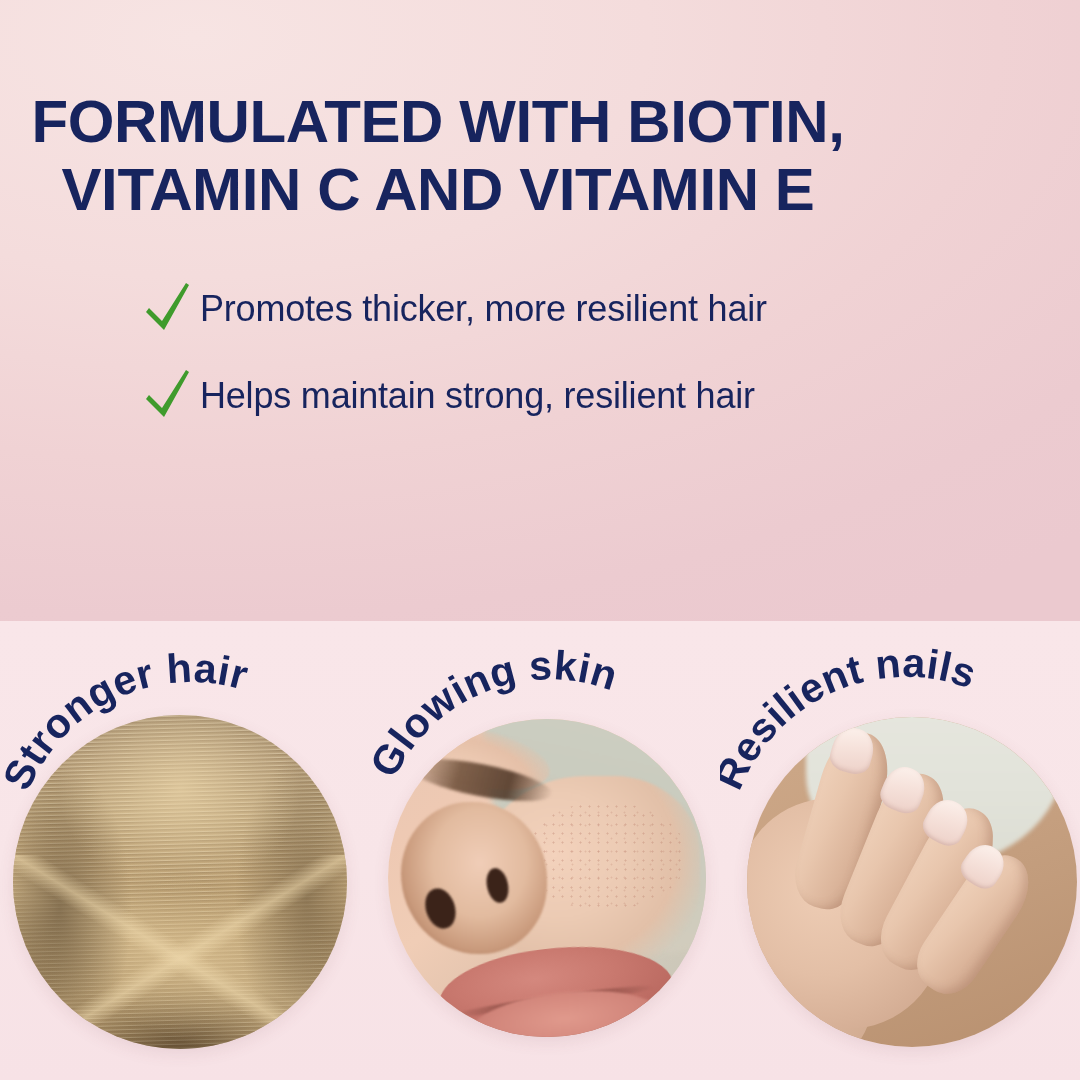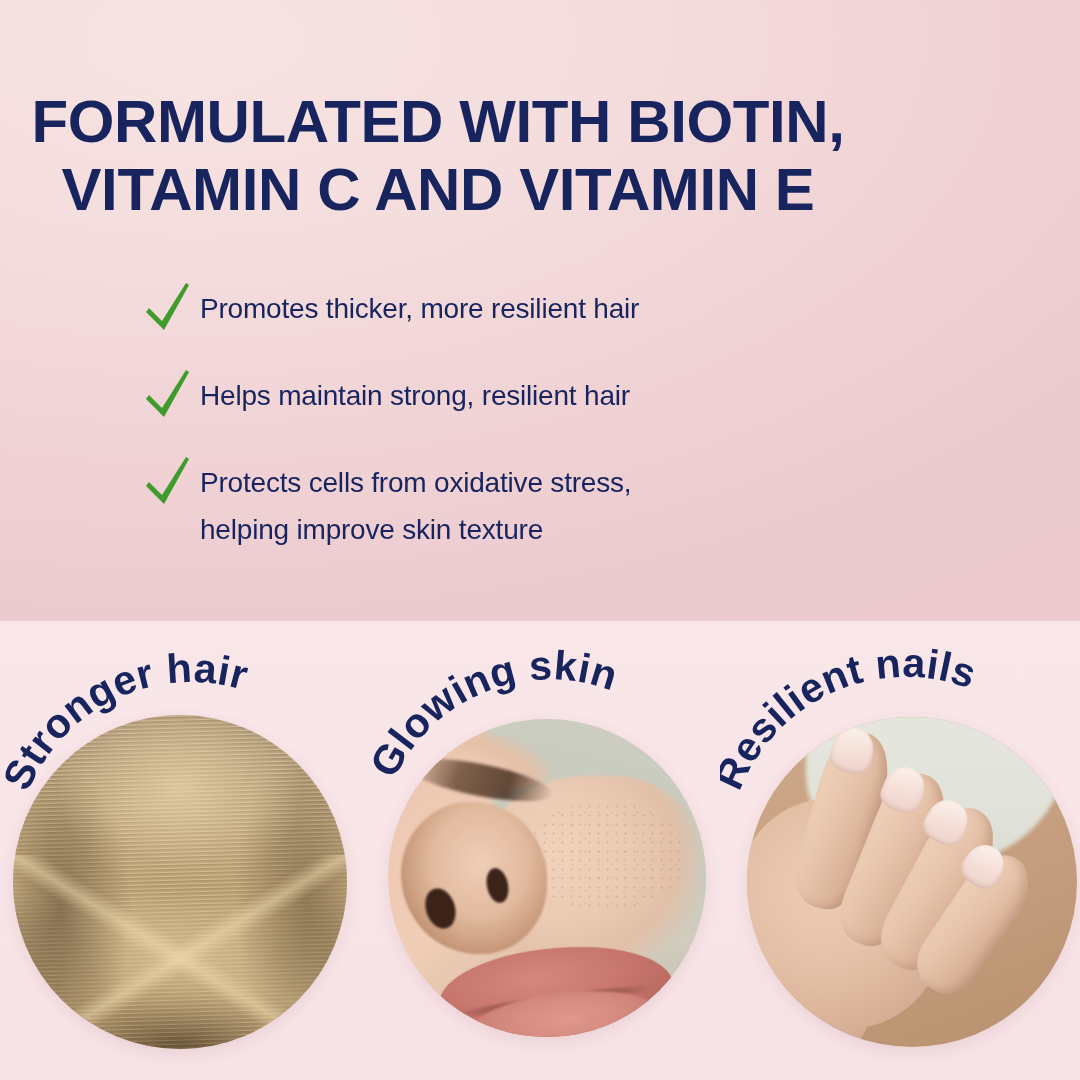--- a/index.html
+++ b/index.html
@@ -66,21 +66,21 @@
     height: 56px;
     margin-right: 6px;
     margin-top: -2px;
   }
   .check-icon svg { display: block; }
 
   .bullet-text {
     color: #17245e;
     font-family: "Liberation Sans", sans-serif;
     font-weight: normal;
-    font-size: 28px;
+    font-size: 36px;
     line-height: 47px;
     letter-spacing: -0.2px;
     white-space: pre-line;
     padding-top: 2px;
   }
 
   
   .bottom-panel {
     position: absolute;
     left: 0;
@@ -350,29 +350,20 @@
 
       <div class="bullet-row">
         <span class="check-icon">
           <svg width="52" height="56" viewBox="0 0 52 56">
             <path d="M4 31 L7 27 L20 40 L44 2 L47 4 L22 49 Z" fill="#3f9b2c"></path>
           </svg>
         </span>
         <span class="bullet-text">Helps maintain strong, resilient hair</span>
       </div>
 
-      <div class="bullet-row">
-        <span class="check-icon">
-          <svg width="52" height="56" viewBox="0 0 52 56">
-            <path d="M4 31 L7 27 L20 40 L44 2 L47 4 L22 49 Z" fill="#3f9b2c"></path>
-          </svg>
-        </span>
-        <span class="bullet-text">Protects cells from oxidative stress,
-helping improve skin texture</span>
-      </div>
 
     </div>
   </div>
 
   <div class="bottom-panel">
 
     <div class="feature feature-1">
       <div class="circle">
         <div class="hair-art"></div>
         <div class="hair-v"></div>

